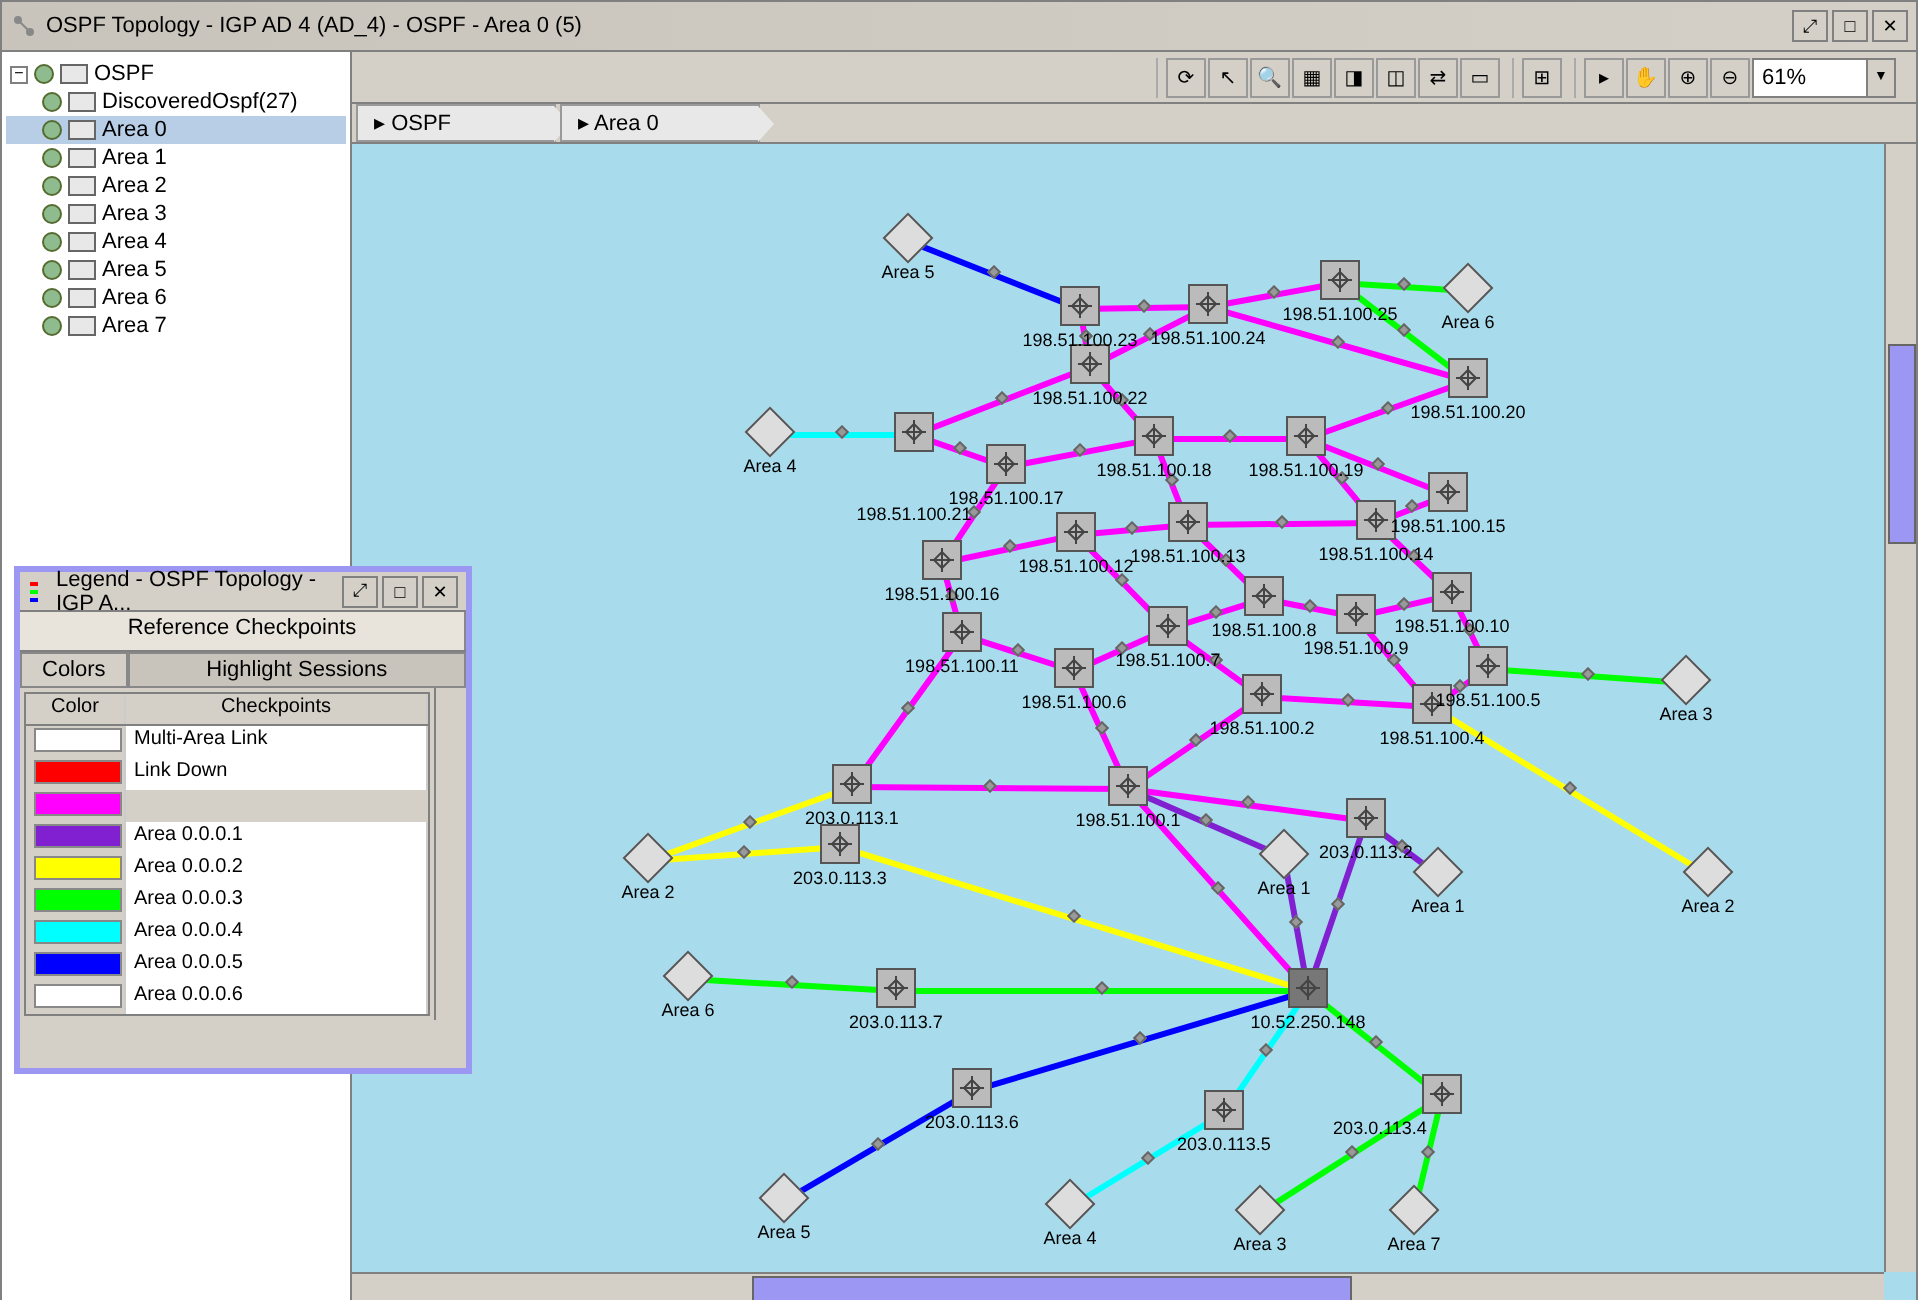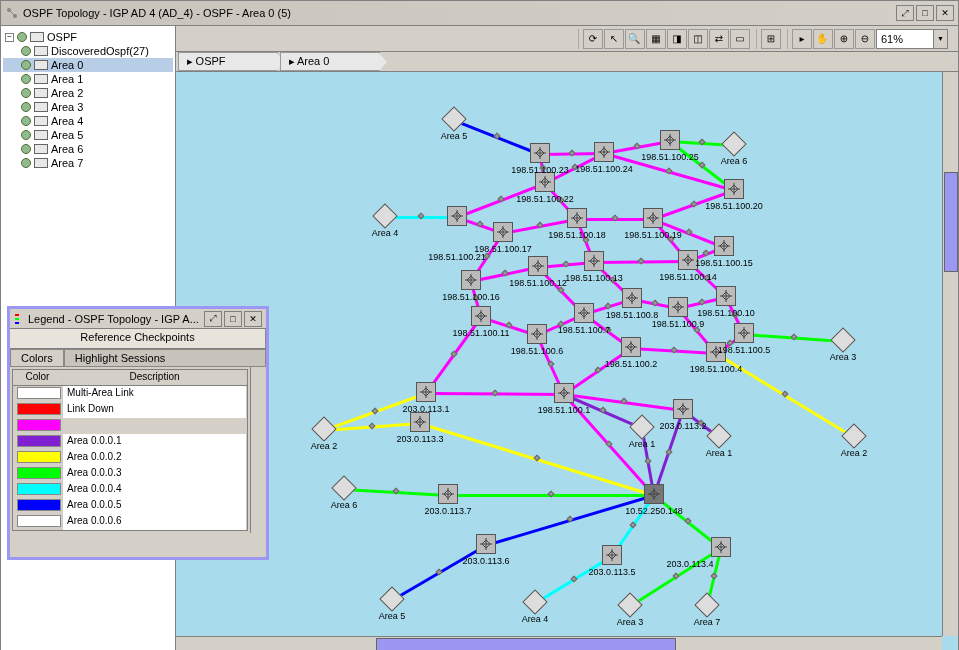--- a/index.html
+++ b/index.html
@@ -42,21 +42,21 @@
 .scrollbar-h-thumb { position: absolute; left: 200px; height: 14px; top: 1px; width: 300px; background: #9c97f2; border: 1px solid #666; }
 
 .node { position: absolute; width: 20px; height: 20px; background: #bbb; border: 1px solid #555; display: flex; align-items: center; justify-content: center; transform: translate(-50%, -50%); font-size: 8px; cursor: pointer; }
 .node.diamond { transform: translate(-50%, -50%) rotate(45deg); width: 18px; height: 18px; background: #ddd; }
 .node.hub { background: #777; }
 .node-label { position: absolute; font-size: 9px; color: #000; white-space: nowrap; pointer-events: none; transform: translate(-50%, 0); }
 
 .edge { position: absolute; height: 3px; transform-origin: left center; pointer-events: none; }
 .edge-dot { position: absolute; width: 5px; height: 5px; background: #999; border: 1px solid #666; transform: translate(-50%, -50%) rotate(45deg); }
 
-.legend-window { position: absolute; left: 7px; top: 306px; width: 262px; height: 254px; background: #d4d0c8; border: 3px solid #9c97f2; z-index: 100; }
+.legend-window { position: absolute; left: 7px; top: 283px; width: 229px; height: 254px; background: #d4d0c8; border: 3px solid #9c97f2; z-index: 100; }
 .legend-titlebar { height: 20px; background: #d4d0c8; display: flex; align-items: center; padding: 0 4px; border-bottom: 1px solid #808080; }
 .legend-tabs-outer { height: 20px; display: flex; border-bottom: 1px solid #808080; }
 .legend-tab-outer { padding: 2px 10px; background: #d4d0c8; border-right: 1px solid #888; font-size: 11px; flex: 1; text-align: center; }
 .legend-tab-outer.active { background: #e8e4dc; }
 .legend-tabs-inner { height: 18px; display: flex; }
 .legend-tab-inner { padding: 2px 10px; background: #c8c4bc; border: 1px solid #888; font-size: 11px; }
 .legend-tab-inner.active { background: #d4d0c8; }
 .legend-table { overflow-y: auto; border: 1px solid #808080; margin: 2px; }
 .legend-row { display: flex; height: 16px; }
 .legend-row.header { background: #d4d0c8; font-weight: normal; border-bottom: 1px solid #808080; }
@@ -542,27 +542,27 @@
       <div class="win-btn">⤢</div>
       <div class="win-btn">□</div>
       <div class="win-btn">✕</div>
     </div>
   </div>
   <div class="legend-tabs-outer">
     <div class="legend-tab-outer active"><span>Reference Checkpoints</span></div>
   </div>
   <div class="legend-tabs-inner">
     <div class="legend-tab-inner active"><span>Colors</span></div>
-    <div class="legend-tab-inner" style="flex:1;text-align:left"><span>Highlight Sessions</span></div>
+    <div class="legend-tab-inner" style="flex:1;text-align:center"><span>Highlight Sessions</span></div>
   </div>
   <div style="display:flex">
     <div class="legend-table" style="flex:1">
       <div class="legend-row header">
         <div class="legend-cell color">Color</div>
-        <div class="legend-cell desc">Description</div>
+        <div class="legend-cell desc">Checkpoints</div>
       </div>
       <div id="legend-rows">
           <div class="legend-row">
             <div class="legend-cell color"><span class="color-swatch" style="background:#ffffff;border:1px solid #888"></span></div>
             <div class="legend-cell desc">Multi-Area Link</div>
           </div>
           <div class="legend-row">
             <div class="legend-cell color"><span class="color-swatch" style="background:#ff0000;border:1px solid #888"></span></div>
             <div class="legend-cell desc">Link Down</div>
           </div>

